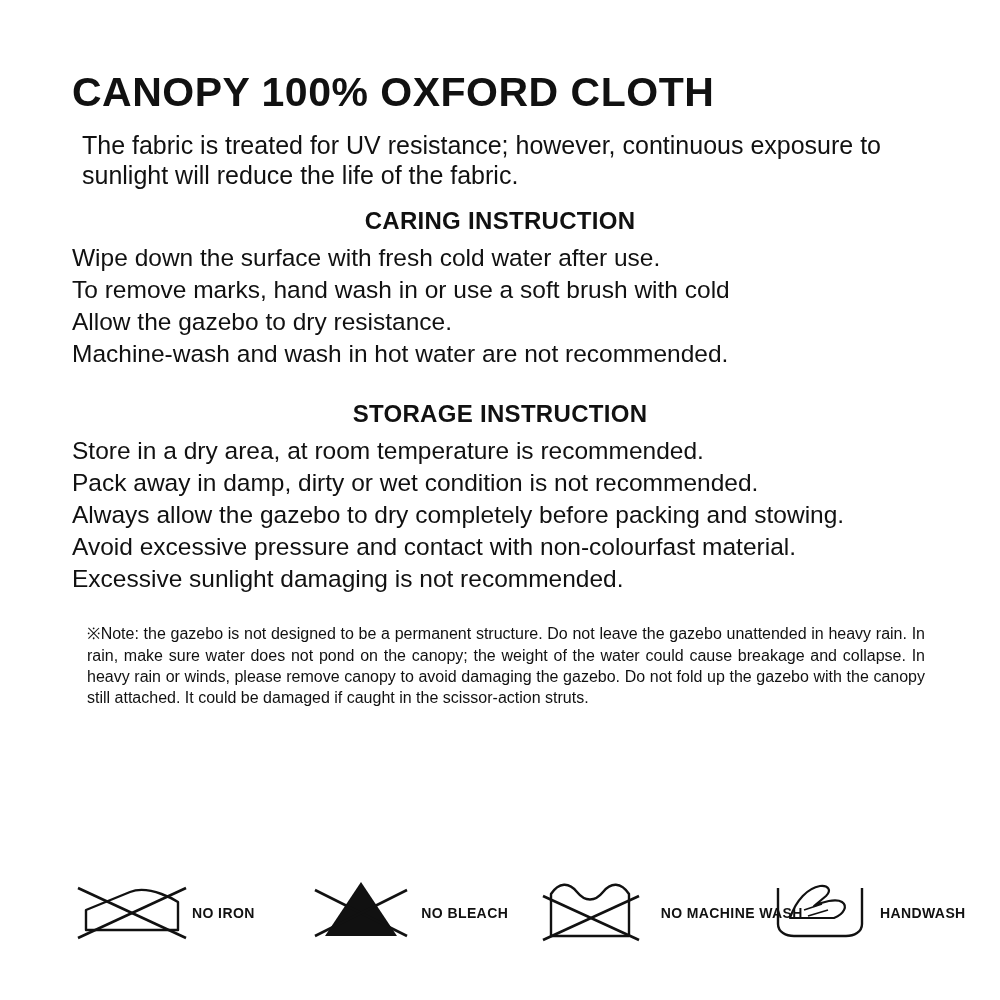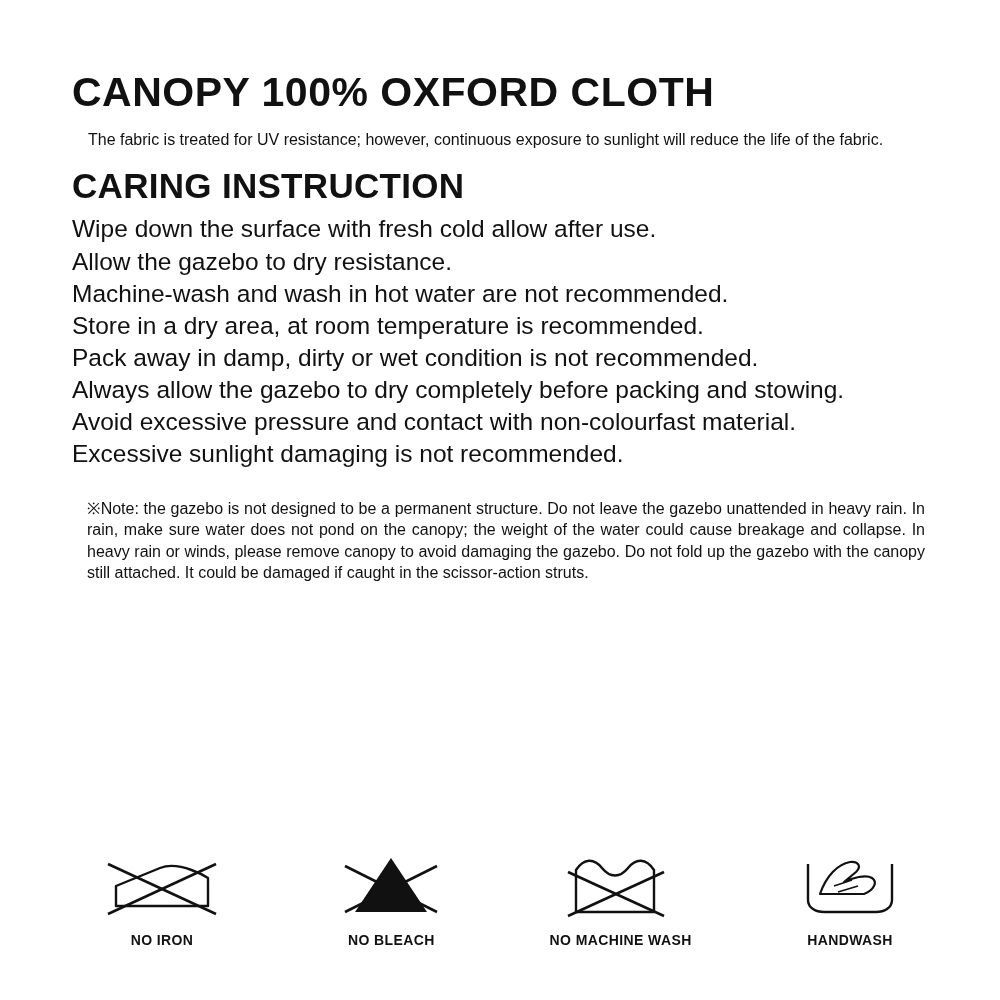--- a/index.html
+++ b/index.html
@@ -22,31 +22,32 @@
     padding: 70px 72px 0 72px;
   }
   .title {
     font-size: 41px;
     font-weight: bold;
     letter-spacing: 0.5px;
     margin: 0 0 14px 0;
     line-height: 1.12;
   }
   .intro {
-    font-size: 16px;
+    font-size: 25px;
     line-height: 1.22;
-    margin: 0 0 16px 16px;
+    margin: 0 0 16px 10px;
     max-width: 830px;
   }
   .section-heading {
-    font-size: 35px;
+    font-size: 24px;
     font-weight: bold;
     letter-spacing: 0.3px;
     margin: 0 0 6px 0;
     line-height: 1.2;
+    text-align: center;
   }
   .section-heading.spaced {
     margin-top: 30px;
   }
   .body-line {
     font-size: 24.5px;
     line-height: 1.31;
     margin: 0;
     white-space: nowrap;
   }
@@ -61,21 +62,21 @@
     position: absolute;
     left: 72px;
     right: 60px;
     bottom: 52px;
     display: flex;
     justify-content: space-between;
     align-items: flex-end;
   }
   .icon-cell {
     display: flex;
-    flex-direction: column;
+    flex-direction: row;
     align-items: center;
     width: 180px;
   }
   .icon-art {
     height: 78px;
     display: flex;
     align-items: center;
     justify-content: center;
   }
   .icon-label {
@@ -90,25 +91,27 @@
 <body>
 
 <div class="page">
 
   <h1 class="title">CANOPY 100% OXFORD CLOTH</h1>
 
   <p class="intro">The fabric is treated for UV resistance; however, continuous exposure to sunlight will reduce the life of the fabric.</p>
 
   <h2 class="section-heading">CARING INSTRUCTION</h2>
   <div>
-    <p class="body-line">Wipe down the surface with fresh cold allow after use.</p>
+    <p class="body-line">Wipe down the surface with fresh cold water after use.</p>
+    <p class="body-line">To remove marks, hand wash in or use a soft brush with cold</p>
     <p class="body-line">Allow the gazebo to dry resistance.</p>
     <p class="body-line">Machine-wash and wash in hot water are not recommended.</p>
   </div>
 
+  <h2 class="section-heading spaced">STORAGE INSTRUCTION</h2>
   <div>
     <p class="body-line">Store in a dry area, at room temperature is recommended.</p>
     <p class="body-line">Pack away in damp, dirty or wet condition is not recommended.</p>
     <p class="body-line">Always allow the gazebo to dry completely before packing and stowing.</p>
     <p class="body-line">Avoid excessive pressure and contact with non-colourfast material.</p>
     <p class="body-line">Excessive sunlight damaging is not recommended.</p>
   </div>
 
   <p class="note">※Note: the gazebo is not designed to be a permanent structure. Do not leave the gazebo unattended in heavy rain. In rain, make sure water does not pond on the canopy; the weight of the water could cause breakage and collapse.  In heavy rain or winds, please remove canopy to avoid damaging the gazebo. Do not fold up the gazebo with the canopy still attached. It could be damaged if caught in the scissor-action struts.</p>
 

